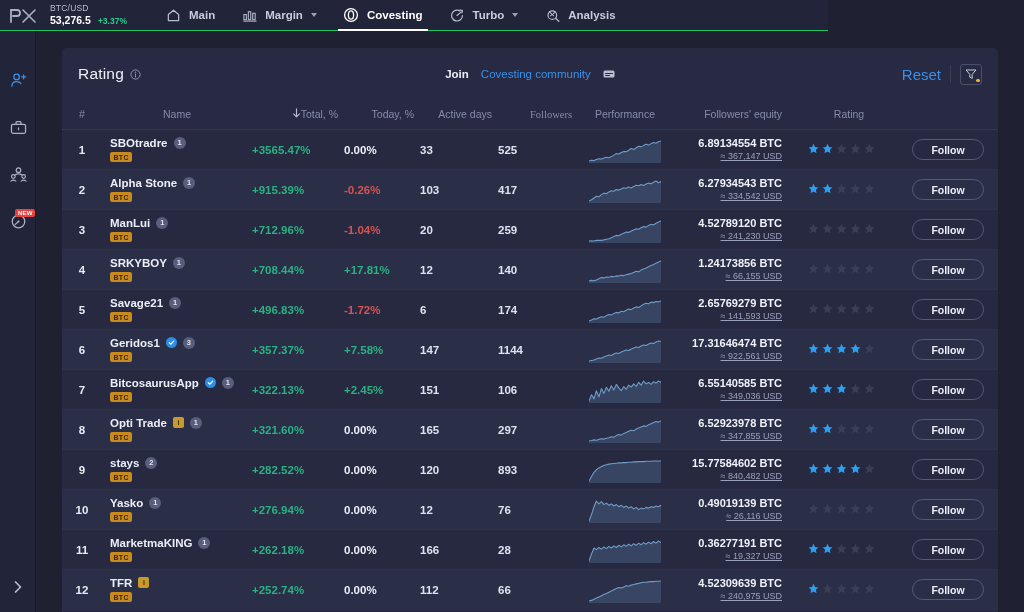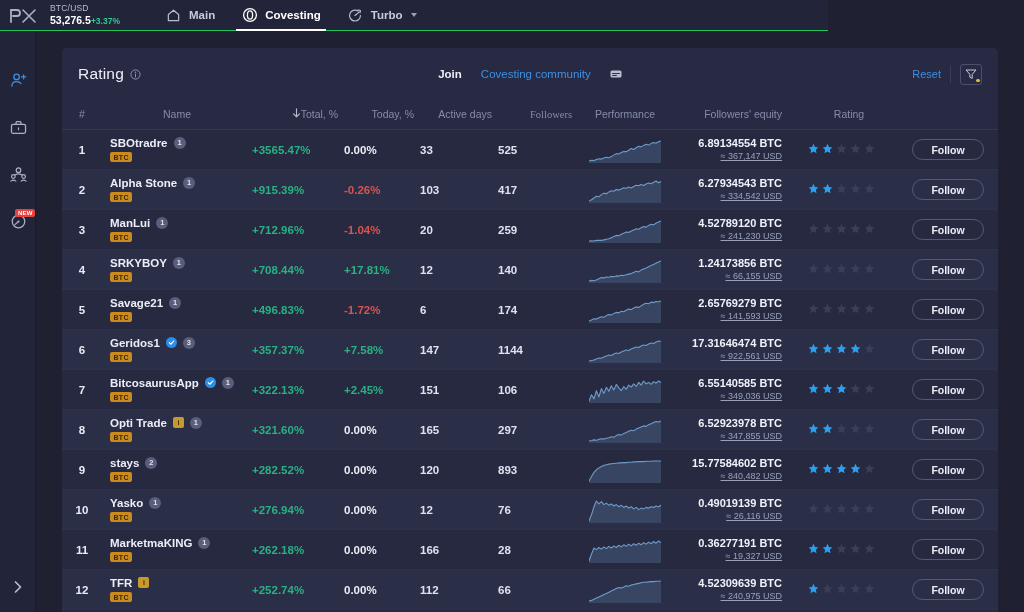--- a/index.html
+++ b/index.html
@@ -16,21 +16,21 @@
   
   .topbar{
     position:absolute; top:0; left:0; width:828px; height:31px;
     background:#22243a; display:flex; align-items:center;
     border-bottom:1px solid #22c55e;
   }
   .logo{ width:46px; height:31px; display:flex; align-items:center; justify-content:center; }
   .logo svg{ display:block; }
   .ticker{ padding-left:4px; width:92px; line-height:1.15; }
   .ticker .pair{ font-size:8.5px; color:#b9bdd2; letter-spacing:.2px; }
-  .ticker .row2{ display:flex; align-items:baseline; gap:0; }
+  .ticker .row2{ display:flex; align-items:baseline; gap:7px; }
   .ticker .price{ font-size:10.5px; color:#ffffff; font-weight:700; }
   .ticker .chg{ font-size:8.5px; color:#2ecc8f; font-weight:700; }
 
   .nav{ display:flex; align-items:stretch; height:31px; margin-left:14px; }
   .navitem{
     display:flex; align-items:center; gap:7px; height:31px; padding:0 13px;
     color:#c7cbdd; font-size:11.5px; font-weight:700; cursor:pointer; position:relative;
   }
   .navitem .ico{ display:flex; align-items:center; justify-content:center; width:17px; height:17px; }
   .navitem.active{ color:#ffffff; }
@@ -66,28 +66,28 @@
     background:#272a42; border-radius:5px 5px 0 0; overflow:hidden;
   }
   .panel-head{
     height:52px; display:flex; align-items:center; padding:0 16px;
     position:relative;
   }
   .panel-title{ font-size:15.5px; color:#edeff8; font-weight:400; letter-spacing:.2px;}
   .info-ico{ margin-left:6px; display:inline-flex; vertical-align:middle; }
   .join-wrap{
     position:absolute; left:0; right:0; top:0; height:52px;
-    display:flex; align-items:center; justify-content:center; gap:19px; pointer-events:none;
+    display:flex; align-items:center; justify-content:center; gap:12px; pointer-events:none;
   }
   .join-wrap > *{ pointer-events:auto; }
   .join-label{ font-size:11.5px; font-weight:700; color:#eceef7; }
   .join-link{ font-size:11.5px; color:#3b90e6; cursor:pointer; }
   .tg-ico{ display:inline-flex; align-items:center; }
   .head-right{ margin-left:auto; display:flex; align-items:center; gap:9px; }
-  .reset{ font-size:11px; color:#3b90e6; cursor:pointer; }
+  .reset{ font-size:15px; color:#3b90e6; cursor:pointer; }
   .vdiv{ width:1px; height:18px; background:#3a3e59; }
   .filter-btn{
     width:22px;height:21px;border:1px solid #4a4f6d;border-radius:3px;
     display:flex;align-items:center;justify-content:center;cursor:pointer;position:relative;
   }
   .filter-dot{ position:absolute; right:1.5px; bottom:1.5px; width:3.5px;height:3.5px;border-radius:50%;background:#e7b93a;}
 
   
   table{ width:100%; border-collapse:collapse; table-layout:fixed; }
   thead th{
@@ -154,39 +154,62 @@
     </div>
     <div class="nav" id="nav">
         <div class="navitem">
           <span class="ico">
             <svg width="15" height="15" viewBox="0 0 16 16">
               <path d="M2.5 7 L8 2.4 L13.5 7 L13.5 13.4 L2.5 13.4 Z" stroke="#b9bdd2" stroke-width="1.3" fill="none" stroke-linejoin="round"></path>
             </svg>
           </span>
           <span>Main</span>
         </div>
+        <div class="navitem">
+          <span class="ico">
+            <svg width="16" height="15" viewBox="0 0 16 16">
+              <rect x="1.5" y="7" width="2.6" height="5.5" stroke="#b9bdd2" stroke-width="1.1" fill="none"></rect>
+              <rect x="6.2" y="4" width="2.6" height="8.5" stroke="#b9bdd2" stroke-width="1.1" fill="none"></rect>
+              <rect x="10.9" y="5.6" width="2.6" height="6.9" stroke="#b9bdd2" stroke-width="1.1" fill="none"></rect>
+              <path d="M1 14 L15 14" stroke="#b9bdd2" stroke-width="1.1"></path>
+            </svg>
+          </span>
+          <span>Margin</span>
+          <span class="caret"></span>
+        </div>
         <div class="navitem active">
           <span class="ico">
             <svg width="16" height="16" viewBox="0 0 16 16">
               <circle cx="8" cy="8" r="6.4" stroke="#ffffff" stroke-width="1.3" fill="none"></circle>
               <ellipse cx="8" cy="8" rx="2.6" ry="4.2" stroke="#ffffff" stroke-width="1.3" fill="none"></ellipse>
             </svg>
           </span>
           <span>Covesting</span>
         </div>
         <div class="navitem">
           <span class="ico">
             <svg width="16" height="15" viewBox="0 0 16 16">
               <path d="M13.8 8a5.8 5.8 0 1 1-2.6-4.8" stroke="#b9bdd2" stroke-width="1.25" fill="none" stroke-linecap="round"></path>
               <path d="M8 8 L12.6 4.1" stroke="#b9bdd2" stroke-width="1.25" stroke-linecap="round"></path>
               <path d="M10.8 2 L13.9 2.6 L13.3 5.6" stroke="#b9bdd2" stroke-width="1.15" fill="none" stroke-linejoin="round"></path>
             </svg>
           </span>
           <span>Turbo</span>
           <span class="caret"></span>
+        </div>
+        <div class="navitem">
+          <span class="ico">
+            <svg width="16" height="15" viewBox="0 0 16 16">
+              <circle cx="7.3" cy="7.6" r="4.6" stroke="#b9bdd2" stroke-width="1.25" fill="none"></circle>
+              <path d="M10.8 11 L14.2 14.2" stroke="#b9bdd2" stroke-width="1.4" stroke-linecap="round"></path>
+              <path d="M4.2 4 L6.2 6 M10.4 4 L8.4 6" stroke="#b9bdd2" stroke-width="1.1" stroke-linecap="round"></path>
+              <path d="M5.2 8.6 L7.1 6.6 L8.8 8.6" stroke="#b9bdd2" stroke-width="1.1" fill="none" stroke-linejoin="round"></path>
+            </svg>
+          </span>
+          <span>Analysis</span>
         </div>
       </div>
   </div>
 
   <div class="rail">
     <div id="rail-items">
         <div class="rail-ico first">
           <span><svg width="19" height="19" viewBox="0 0 20 20">
               <circle cx="8" cy="6.2" r="2.9" stroke="#3b90e6" stroke-width="1.35" fill="none"></circle>
               <path d="M3 16 Q3 11.2 8 11.2 Q11.3 11.2 12.6 13.2" stroke="#3b90e6" stroke-width="1.35" fill="none" stroke-linecap="round"></path>

